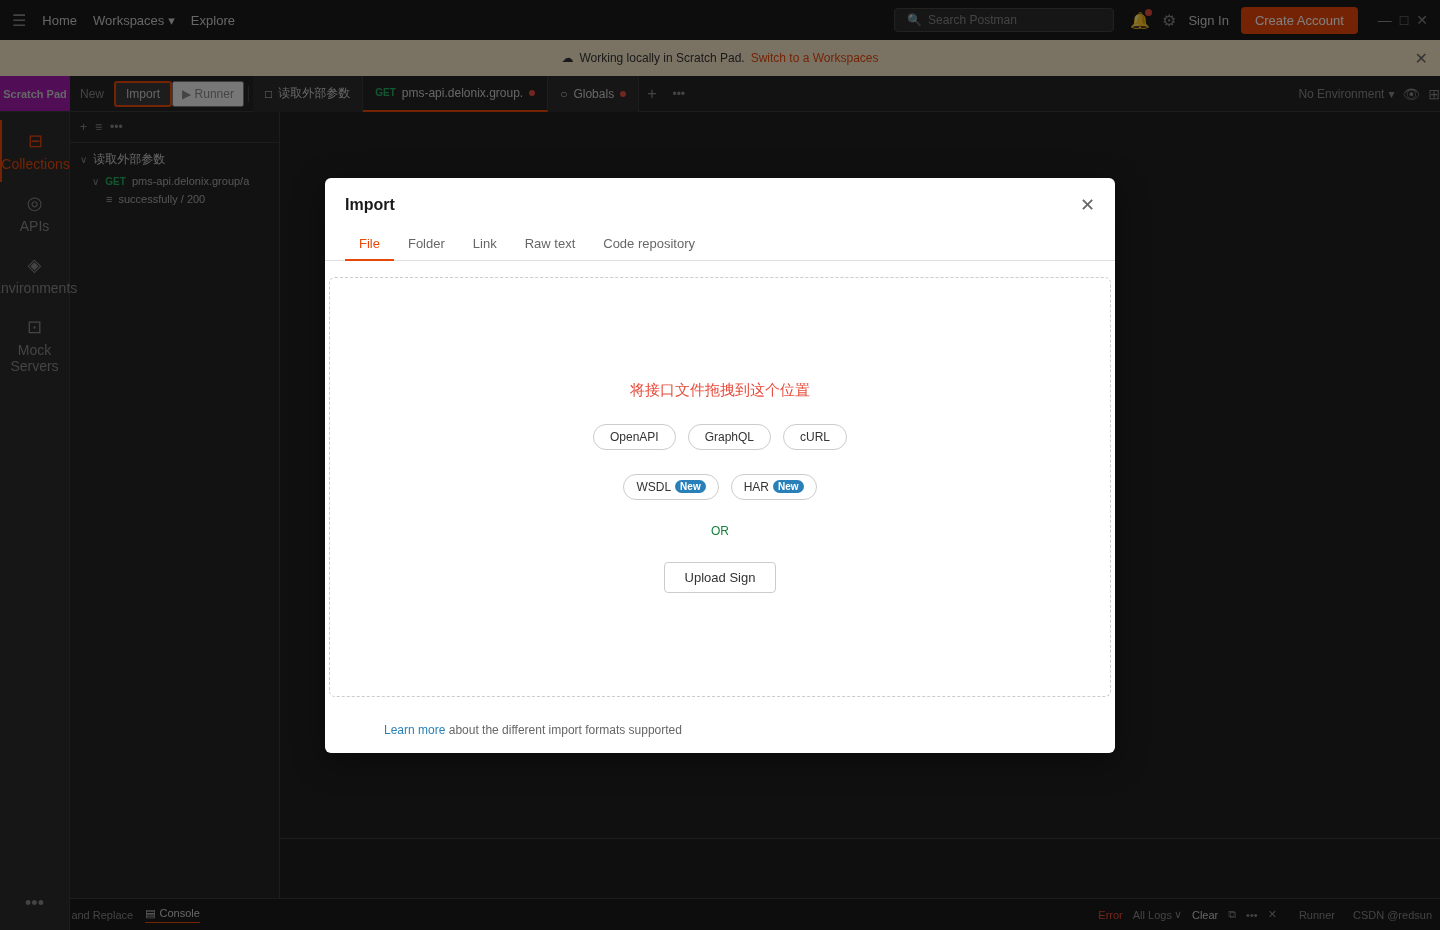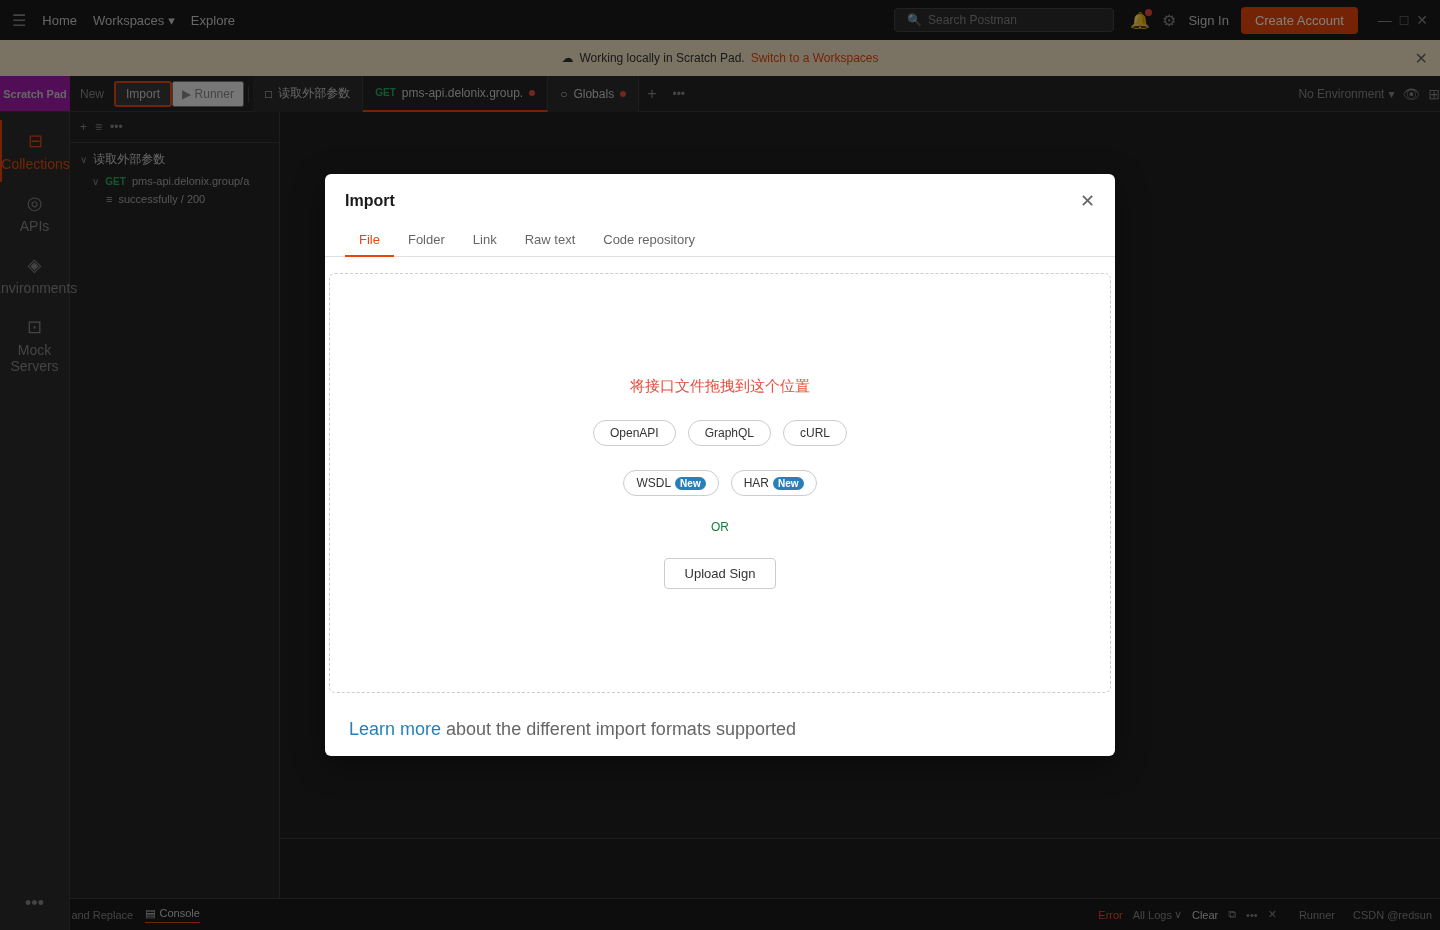--- a/index.html
+++ b/index.html
@@ -206,21 +206,21 @@
       display: flex; align-items: center; gap: 4px;
       padding: 5px 12px; border: 1px solid #ccc; border-radius: 16px;
       background: white; color: #333; font-size: 12px; cursor: pointer;
     }
     .new-badge { background: #2980b9; color: white; font-size: 10px; padding: 1px 5px; border-radius: 8px; font-weight: 600; }
     .or-text { color: #15803d; font-size: 12px; }
     .upload-btn {
       padding: 7px 20px; border: 1px solid #ccc; border-radius: 4px;
       background: white; color: #333; font-size: 13px; cursor: pointer;
     }
-    .modal-footer { padding: 10px 24px 16px; font-size: 18px; color: #666; }
+    .modal-footer { padding: 10px 24px 16px; font-size: 12px; color: #666; margin-left: 35px; }
     .learn-more { color: #2980b9; cursor: pointer; text-decoration: none; }
   </style>
 </head>
 <body>
 
 <div class="titlebar">
   <div class="titlebar-menu">
     <span class="titlebar-icon">☰</span>
     <span class="titlebar-home">Home</span>
     <span class="titlebar-workspaces">

